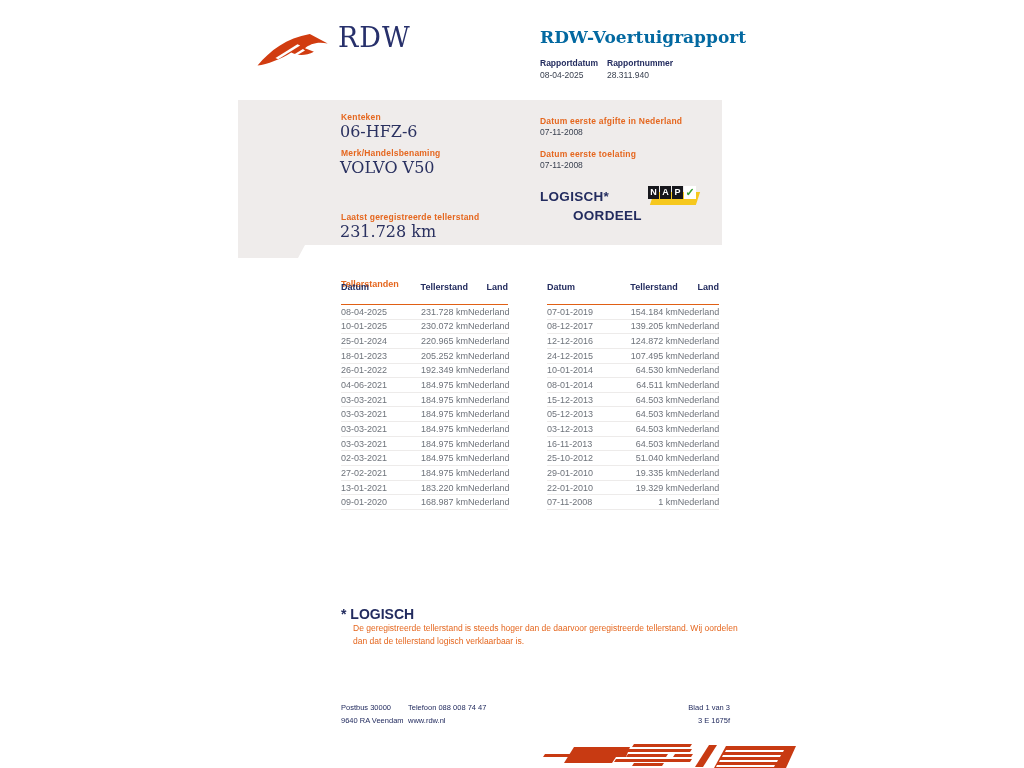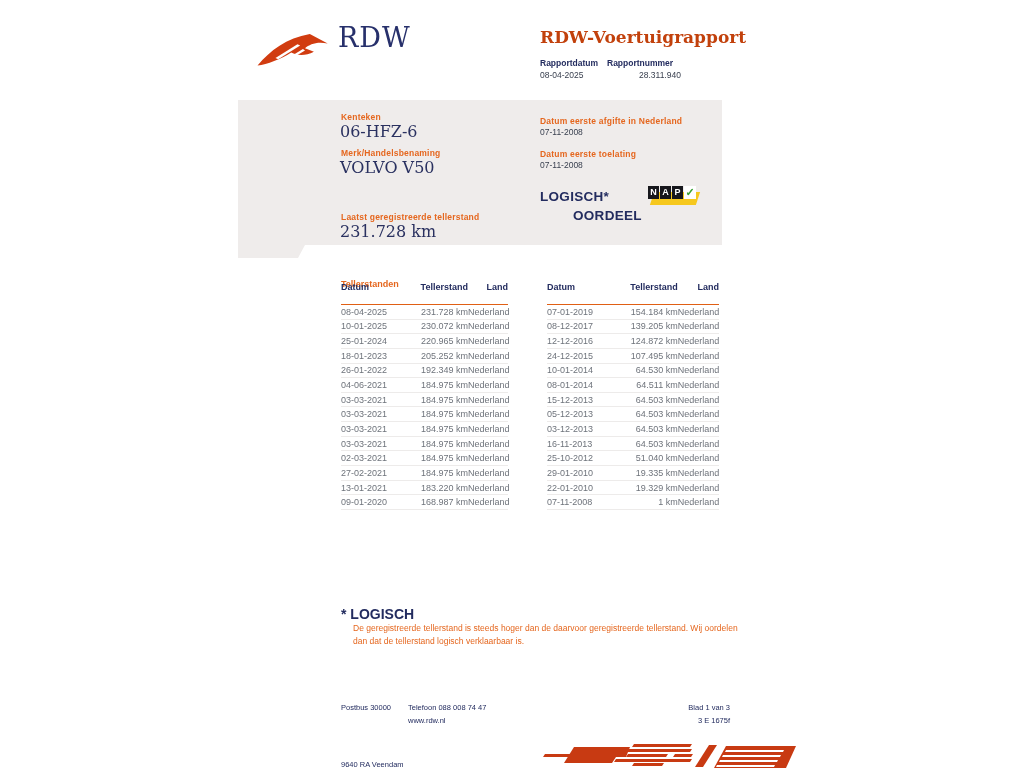--- a/index.html
+++ b/index.html
@@ -15,28 +15,28 @@
   
   #logo-bird { left:256px; top:27px; width:76px; height:44px; }
   #logo-text {
     left:338px; top:22px;
     font-family:"DejaVu Serif", serif;
     font-size:27px; color:#27306b; letter-spacing:1px;
   }
   #doc-title {
     left:540px; top:27px;
     font-family:"DejaVu Serif", serif; font-weight:bold;
-    font-size:17px; color:#c2410c;
+    font-size:17px; color:#0369a1;
   }
   .meta-label { font-size:8.5px; font-weight:bold; color:#232c5f; }
   .meta-value { font-size:8.5px; color:#3a4150; }
   #rep-date-label   { left:540px; top:58px; }
   #rep-num-label    { left:607px; top:58px; }
   #rep-date-value   { left:540px; top:70px; }
-  #rep-num-value    { left:639px; top:70px; }
+  #rep-num-value    { left:607px; top:70px; }
 
   
   #vehicle-box {
     left:238px; top:100px; width:484px; height:158px;
     background:#efeceb;
     clip-path:polygon(0 0, 100% 0, 100% 145px, 67px 145px, 60px 158px, 0 158px);
   }
   .field-label {
     font-size:8.5px; font-weight:bold; color:#e5671f; letter-spacing:0.2px;
   }
@@ -109,21 +109,21 @@
     font-size:14px; font-weight:bold; color:#232c5f;
   }
   #footnote-text {
     left:341px; top:622px; width:392px;
     font-size:8.5px; color:#e5671f; line-height:13px;margin-left:12px;
   }
 
   
   .foot { font-size:7.5px; color:#232c5f; }
   #foot-addr1 { left:341px; top:703px; }
-  #foot-addr2 { left:341px; top:716px;margin-top:44px; }
+  #foot-addr2 { left:341px; top:716px; }
   #foot-phone { left:408px; top:703px; }
   #foot-web   { left:408px; top:716px; }
   #foot-page  { left:630px; top:703px; width:100px; text-align:right; }
   #foot-form  { left:630px; top:716px; width:100px; text-align:right; }
 
   
   #bottom-stripes { left:540px; top:740px; width:256px; height:28px; }
 </style>
 </head>
 <body>

